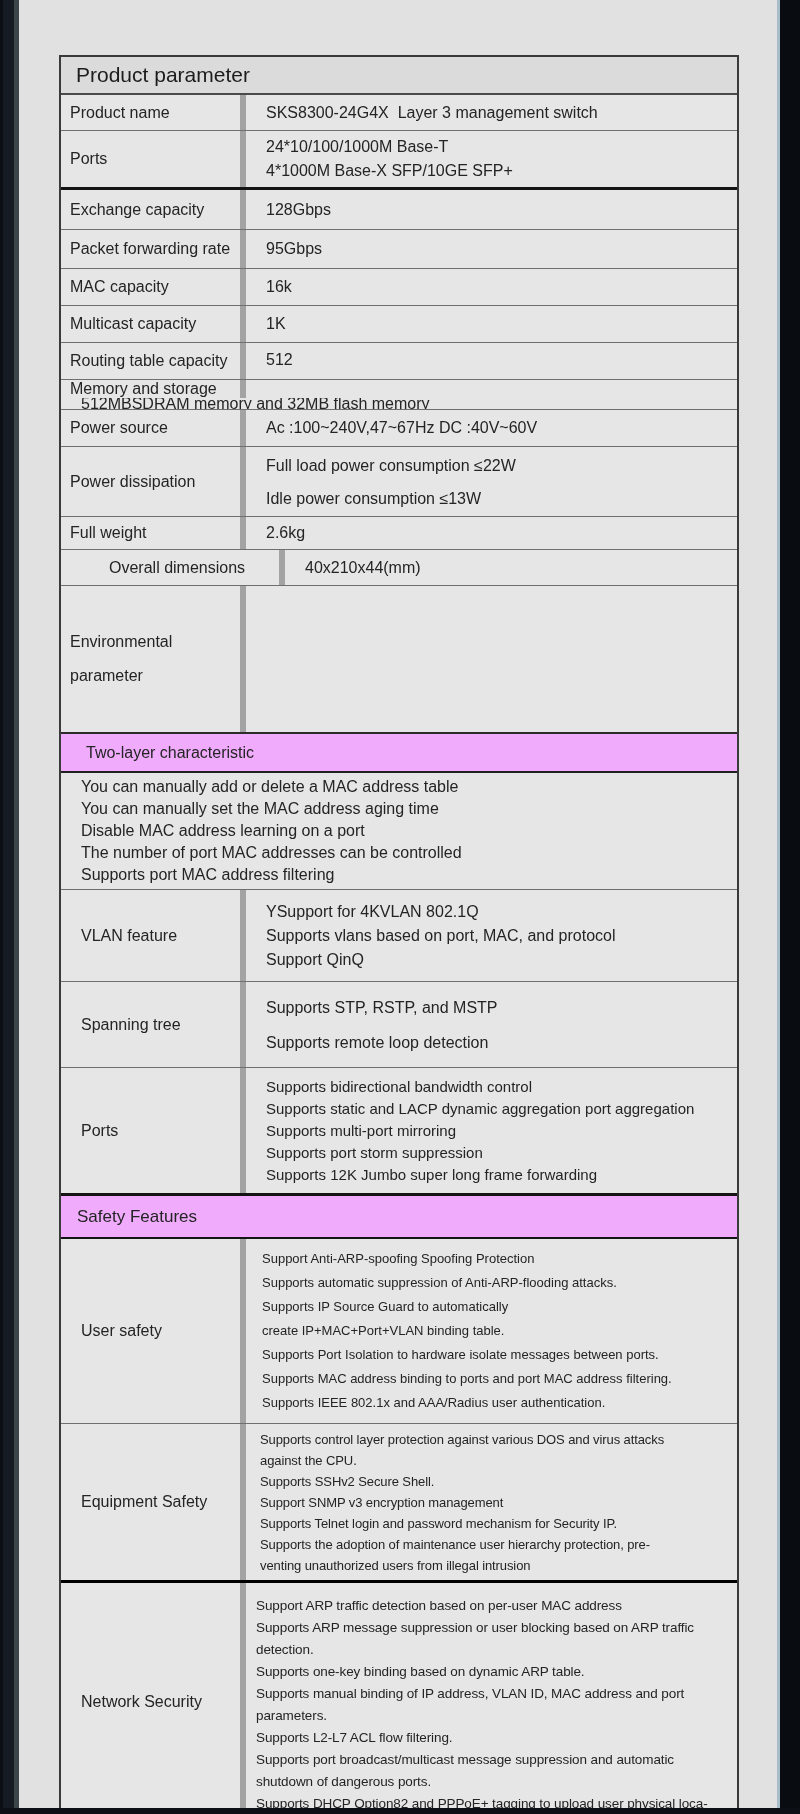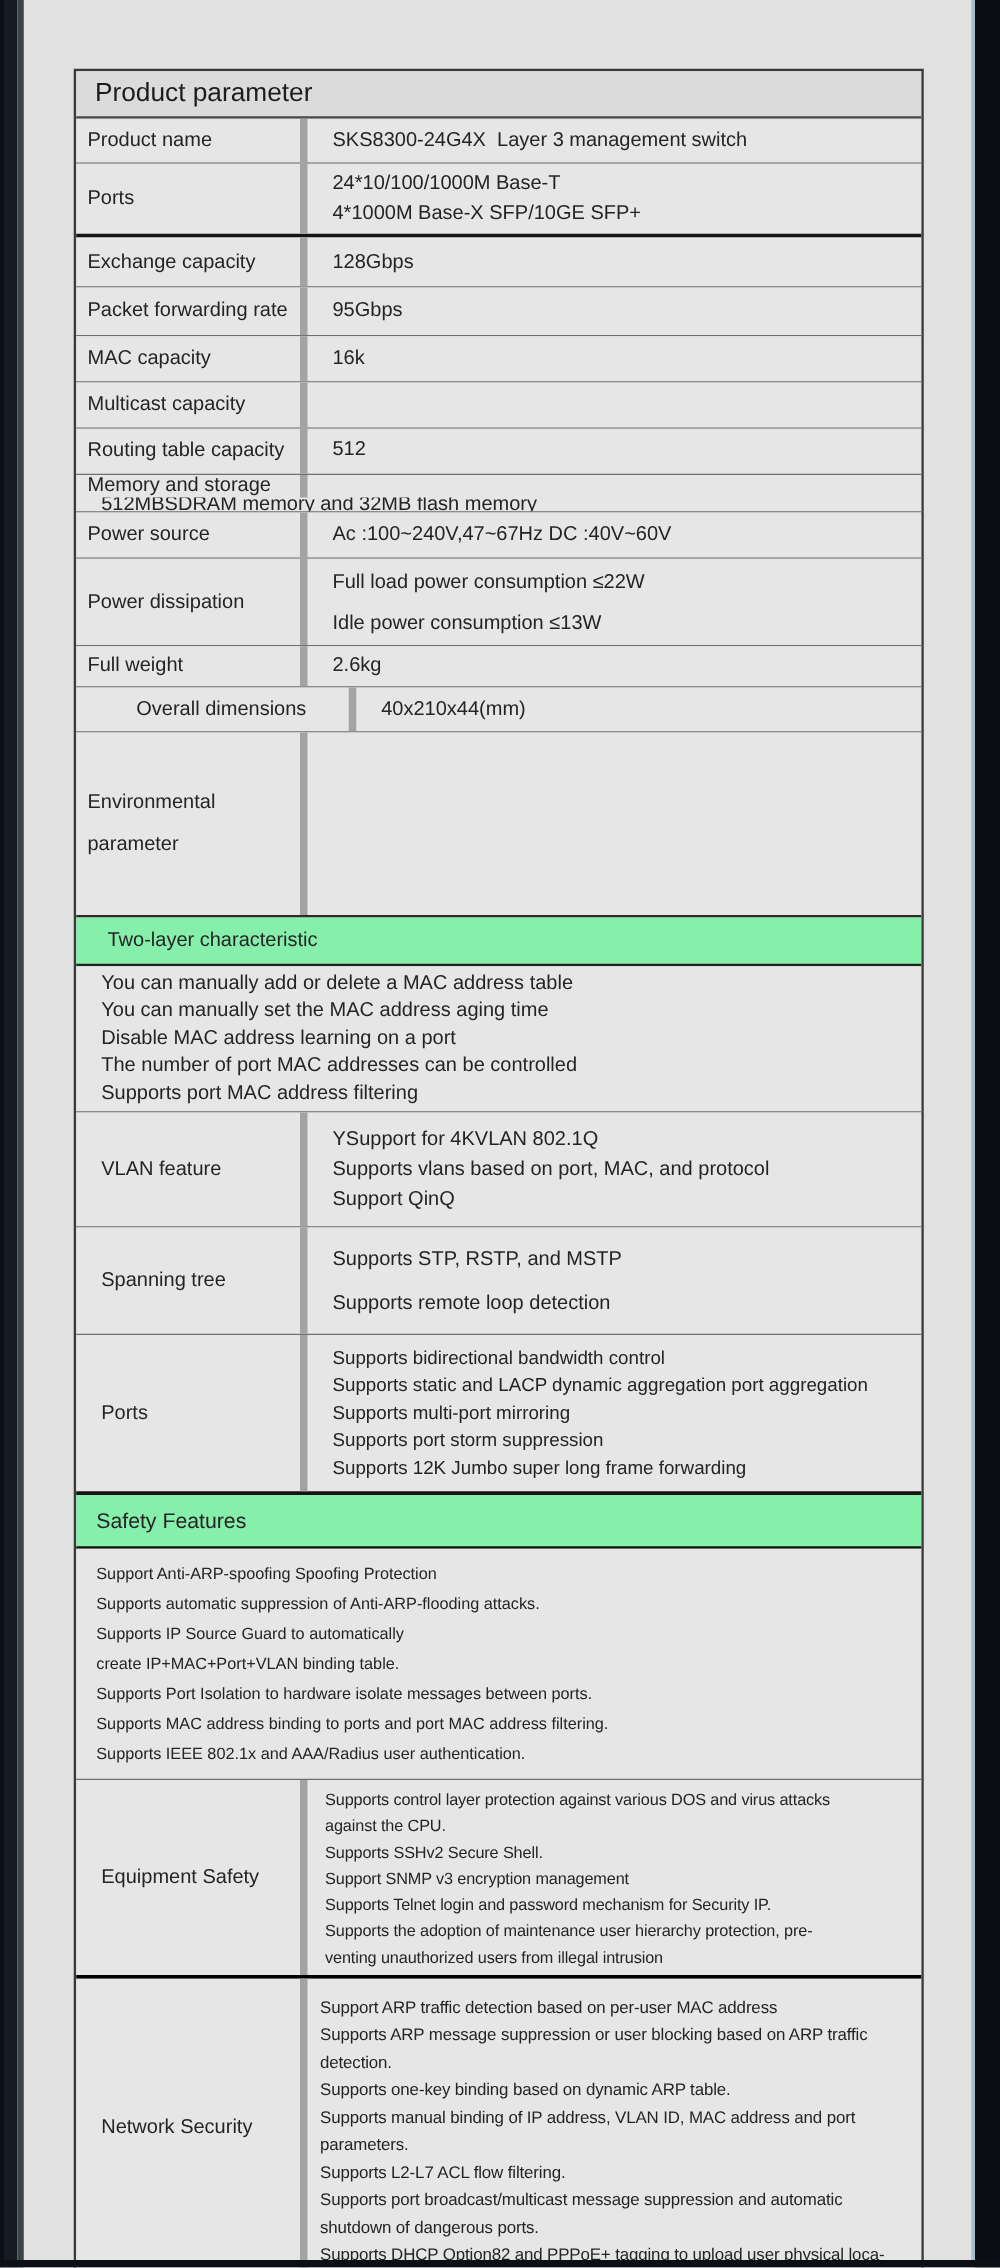--- a/index.html
+++ b/index.html
@@ -22,21 +22,21 @@
     position:absolute;left:59px;top:55px;width:680px;
     border:2px solid #3a3a3a;background:#e6e6e6;box-sizing:border-box;
   }
   .row{display:flex;box-sizing:border-box;border-bottom:1px solid #6f6f6f;background:#e6e6e6;}
   .lbl{width:185px;box-sizing:border-box;border-right:6px solid #a3a3a3;
     display:flex;align-items:center;padding-left:9px;font-size:16px;white-space:pre;overflow:hidden;}
   .val{flex:1;display:flex;align-items:center;padding-left:20px;
     font-size:16px;white-space:pre;overflow:hidden;line-height:22px;}
 
   
-  .full{display:flex;align-items:center;background:#86efac;}
+  .full{display:flex;align-items:center;background:#f0abfc;}
   .r0{height:36px;font-size:21px;padding-left:15px;border-bottom:2px solid #4a4a4a;background:#dbdbdb;color:#1c1c1c;}
   .r14{height:37px;font-size:16px;padding-left:25px;border-bottom:2px solid #222;}
   .r19{height:41px;font-size:17px;padding-left:16px;border-bottom:2px solid #141414;}
 
   
   .r1{height:36px;}
   .r2{height:59px;border-bottom:3px solid #141414;}
   .r2 .val{line-height:24px;}
   .r3{height:40px;}
   .r4{height:39px;}
@@ -106,20 +106,21 @@
     <div class="val">95Gbps</div>
   </div>
 
   <div class="row r5">
     <div class="lbl">MAC capacity</div>
     <div class="val">16k</div>
   </div>
 
   <div class="row r6">
     <div class="lbl">Multicast capacity</div>
+    <div class="val">1K</div>
   </div>
 
   <div class="row r7">
     <div class="lbl">Routing table capacity</div>
     <div class="val">512</div>
   </div>
 
   <div class="row r8">
     <div class="lbl">Memory and storage</div>
     <div class="val">512MBSDRAM memory and 32MB flash memory</div>
@@ -183,20 +184,21 @@
 Supports multi-port mirroring
 Supports port storm suppression
 Supports 12K Jumbo super long frame forwarding</div>
   </div>
 
   <div class="full r19">
     <span>Safety Features</span>
   </div>
 
   <div class="row r20">
+    <div class="lbl lbl-lo">User safety</div>
     <div class="val">Support Anti-ARP-spoofing Spoofing Protection
 Supports automatic suppression of Anti-ARP-flooding attacks.
 Supports IP Source Guard to automatically
 create IP+MAC+Port+VLAN binding table.
 Supports Port Isolation to hardware isolate messages between ports.
 Supports MAC address binding to ports and port MAC address filtering.
 Supports IEEE 802.1x and AAA/Radius user authentication.</div>
   </div>
 
   <div class="row r21">

